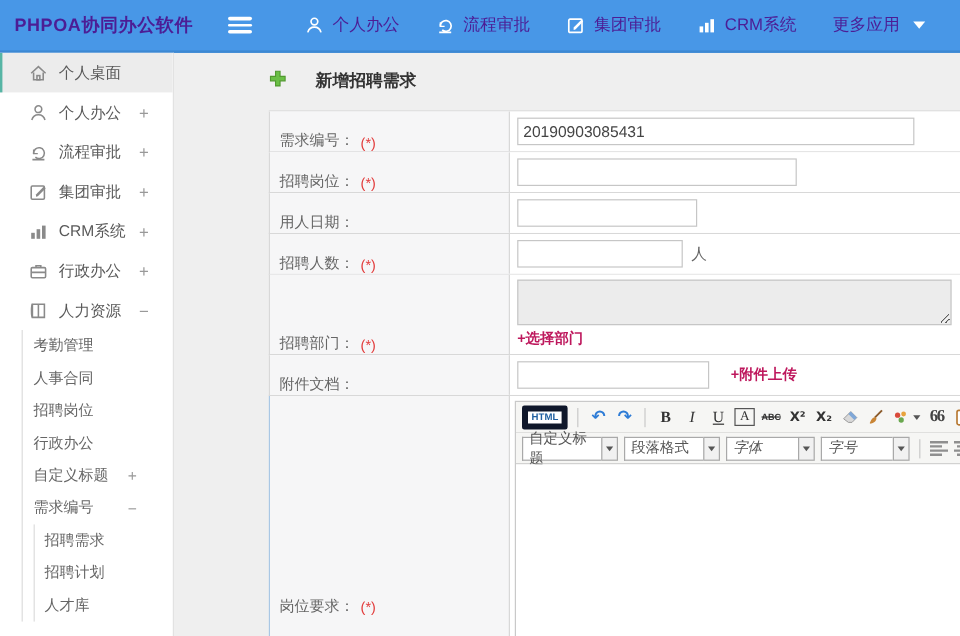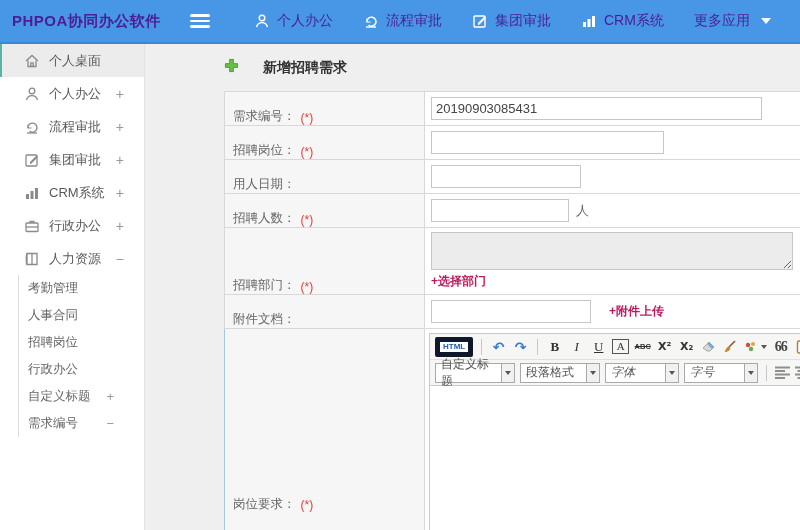--- a/index.html
+++ b/index.html
@@ -242,20 +242,31 @@
         <span class="s-label">行政办公</span>
       </div>
       <div class="sub-item">
         <span class="s-label">自定义标题</span>
         <span class="s-exp">+</span>
       </div>
       <div class="sub-item">
         <span class="s-label">需求编号</span>
         <span class="s-exp">−</span>
       </div>
+      <div class="submenu2">
+        <div class="sub-item">
+          <span class="s-label">招聘需求</span>
+        </div>
+        <div class="sub-item">
+          <span class="s-label">招聘计划</span>
+        </div>
+        <div class="sub-item">
+          <span class="s-label">人才库</span>
+        </div>
+      </div>
     </div>
   </aside>
 
   <main class="main">
     <div class="page-title">
       <span>
         <svg width="15" height="15" viewBox="0 0 16 16">
           <path d="M6 1.5h4v4.5h4.5v4H10v4.5H6V10H1.5V6H6z" fill="#6abf45" stroke="#51992f" stroke-width="1"></path>
         </svg>
       </span>

